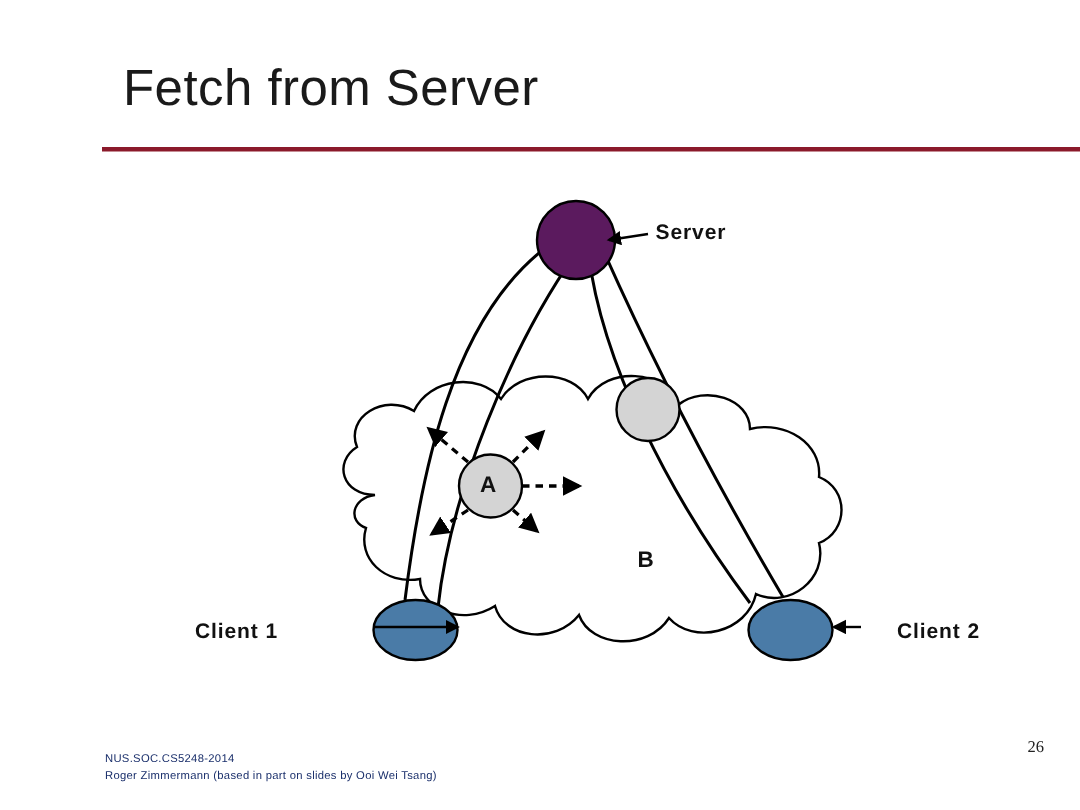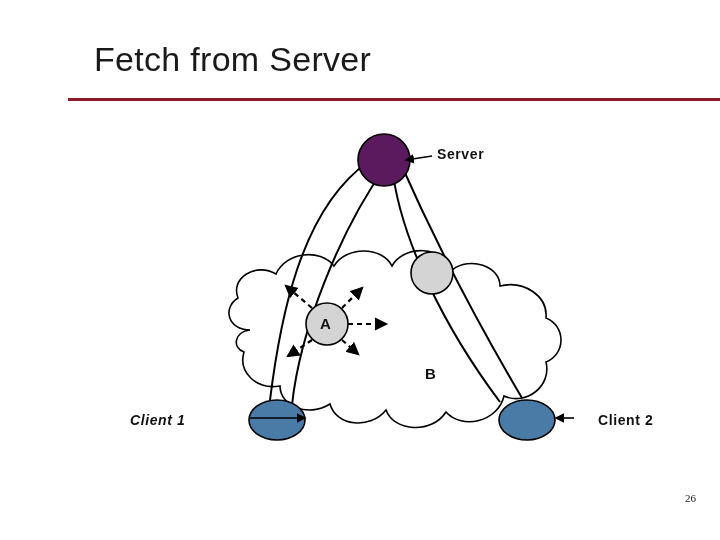--- a/index.html
+++ b/index.html
@@ -23,21 +23,20 @@
   }
   .title {
     position: absolute;
     left: 82px;
     top: 40px;
     font-size: 34px;
     color: #1a1a1a;
     font-weight: normal;
     letter-spacing: 0.3px;
     white-space: nowrap;
-    margin-left: 12px;
   }
   .title-rule {
     position: absolute;
     left: 68px;
     top: 98px;
     width: 652px;
     height: 3px;
     background: #8b1a2b;
   }
   .diagram {
@@ -49,21 +48,21 @@
   }
   .lbl {
     position: absolute;
     font-size: 14px;
     font-weight: bold;
     color: #111111;
     letter-spacing: 0.6px;
     white-space: nowrap;
   }
   .lbl-server { left: 437px; top: 46px; }
-  .lbl-client1 { left: 130px; top: 312px; font-style: italic; }
+  .lbl-client1 { left: 130px; top: 312px; }
   .lbl-client2 { left: 578px; top: 312px; margin-left: 20px; }
   .node-letter {
     position: absolute;
     font-size: 15px;
     font-weight: bold;
     color: #111111;
     white-space: nowrap;
   }
   .letter-a { left: 320px; top: 215px; }
   .letter-b { left: 425px; top: 265px; }
@@ -165,15 +164,17 @@
     <div class="lbl lbl-server">Server</div>
     <div class="lbl lbl-client1">Client 1</div>
     <div class="lbl lbl-client2">Client 2</div>
     <div class="node-letter letter-a">A</div>
     <div class="node-letter letter-b">B</div>
   </div>
 
   <div class="page-number">26</div>
 
   <div class="footer">
+    <div>NUS.SOC.CS5248-2014</div>
+    <div>Roger Zimmermann (based in part on slides by Ooi Wei Tsang)</div>
   </div>
 
 </div>
 
 </body></html>

